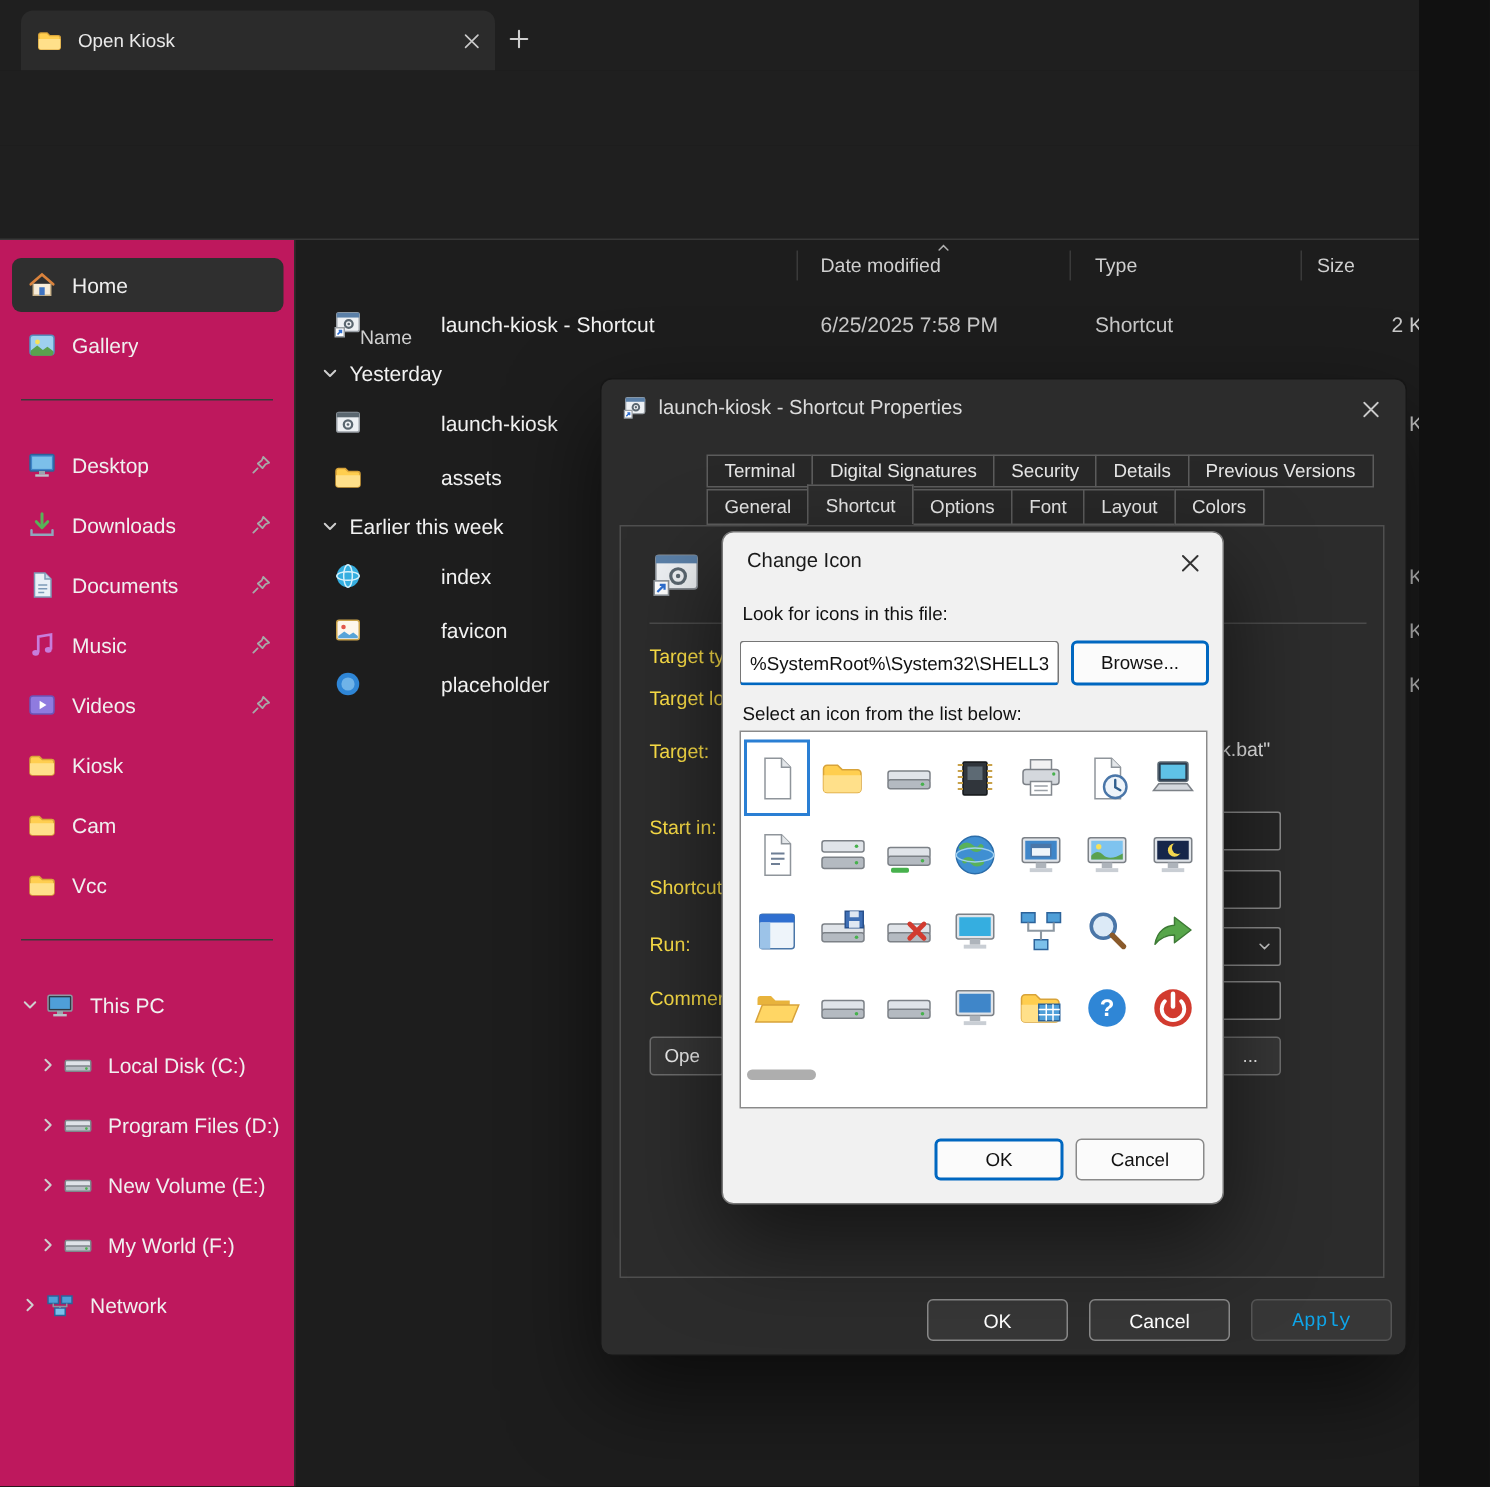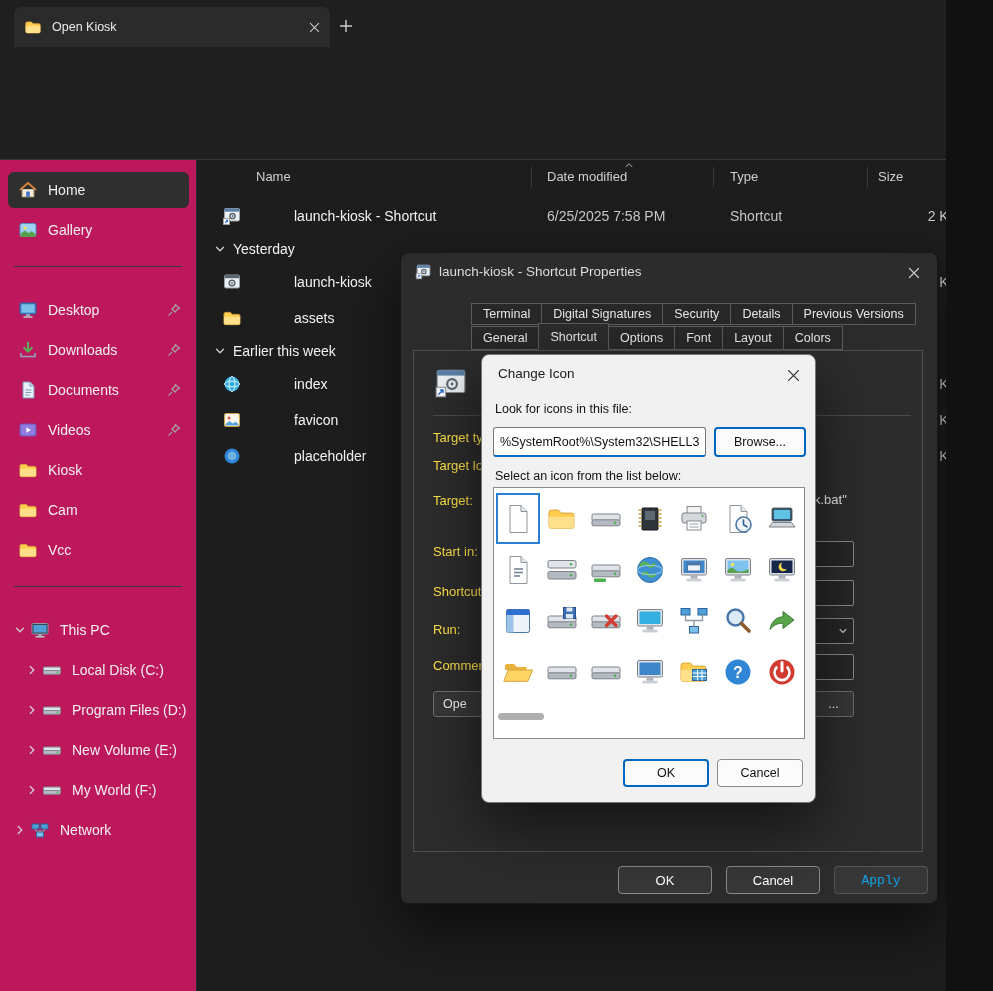--- a/index.html
+++ b/index.html
@@ -391,20 +391,36 @@
           <span class="icw sb-pin">
             <svg viewBox="0 0 14 14">
               <path d="M8.5 1.6l3.9 3.9-2.4 1-2 2.6-3.1-3.1 2.6-2z" fill="none" stroke="#a8a8a8" stroke-width="1.2" stroke-linejoin="round"></path>
               <path d="M4.7 9.3 1.9 12.1" stroke="#a8a8a8" stroke-width="1.2" stroke-linecap="round"></path>
             </svg>
           </span>
         </div>
         <div class="sb-item">
           <span class="icw sb-ic">
             <svg viewBox="0 0 20 20">
+              <path d="M7.5 15V4.5L16 3v10" fill="none" stroke="#c77ddb" stroke-width="1.8"></path>
+              <ellipse cx="5.8" cy="15.2" rx="2.3" ry="1.9" fill="#c77ddb"></ellipse>
+              <ellipse cx="14.2" cy="13.2" rx="2.3" ry="1.9" fill="#c77ddb"></ellipse>
+            </svg>
+          </span>
+          <span class="sb-label">Music</span>
+          <span class="icw sb-pin">
+            <svg viewBox="0 0 14 14">
+              <path d="M8.5 1.6l3.9 3.9-2.4 1-2 2.6-3.1-3.1 2.6-2z" fill="none" stroke="#a8a8a8" stroke-width="1.2" stroke-linejoin="round"></path>
+              <path d="M4.7 9.3 1.9 12.1" stroke="#a8a8a8" stroke-width="1.2" stroke-linecap="round"></path>
+            </svg>
+          </span>
+        </div>
+        <div class="sb-item">
+          <span class="icw sb-ic">
+            <svg viewBox="0 0 20 20">
               <rect x="2" y="4" width="16" height="12" rx="2" fill="#8f7bdf" stroke="#6a55b8"></rect>
               <path d="M8.4 7.2l4.6 2.8-4.6 2.8z" fill="#fff"></path>
             </svg>
           </span>
           <span class="sb-label">Videos</span>
           <span class="icw sb-pin">
             <svg viewBox="0 0 14 14">
               <path d="M8.5 1.6l3.9 3.9-2.4 1-2 2.6-3.1-3.1 2.6-2z" fill="none" stroke="#a8a8a8" stroke-width="1.2" stroke-linejoin="round"></path>
               <path d="M4.7 9.3 1.9 12.1" stroke="#a8a8a8" stroke-width="1.2" stroke-linecap="round"></path>
             </svg>
@@ -530,21 +546,21 @@
               <path d="M5.5 9v2h9V9M10 11v1" fill="none" stroke="#8d98a2"></path>
             </svg>
           </span>
           <span class="sb-label">Network</span>
         </div>
       </div>
   </div>
 
   <div class="filearea">
     <div class="fh">
-      <span class="fh-col" style="left:59px;">Name</span>
+      <span class="fh-col" style="left:43px;margin-top:48px;">Name</span>
       <span class="fh-caret icw">
           <svg viewBox="0 0 12 12">
             <path d="M2.5 8 6 4.5 9.5 8" fill="none" stroke="#b0b0b0" stroke-width="1.2" stroke-linecap="round"></path>
           </svg>
         </span>
       <span class="fh-col" style="left:350px;">Date modified</span>
       <span class="fh-col" style="left:533px;">Type</span>
       <span class="fh-col" style="left:681px;">Size</span>
       <span class="fh-sep" style="left:334px;"></span>
       <span class="fh-sep" style="left:516px;"></span>

